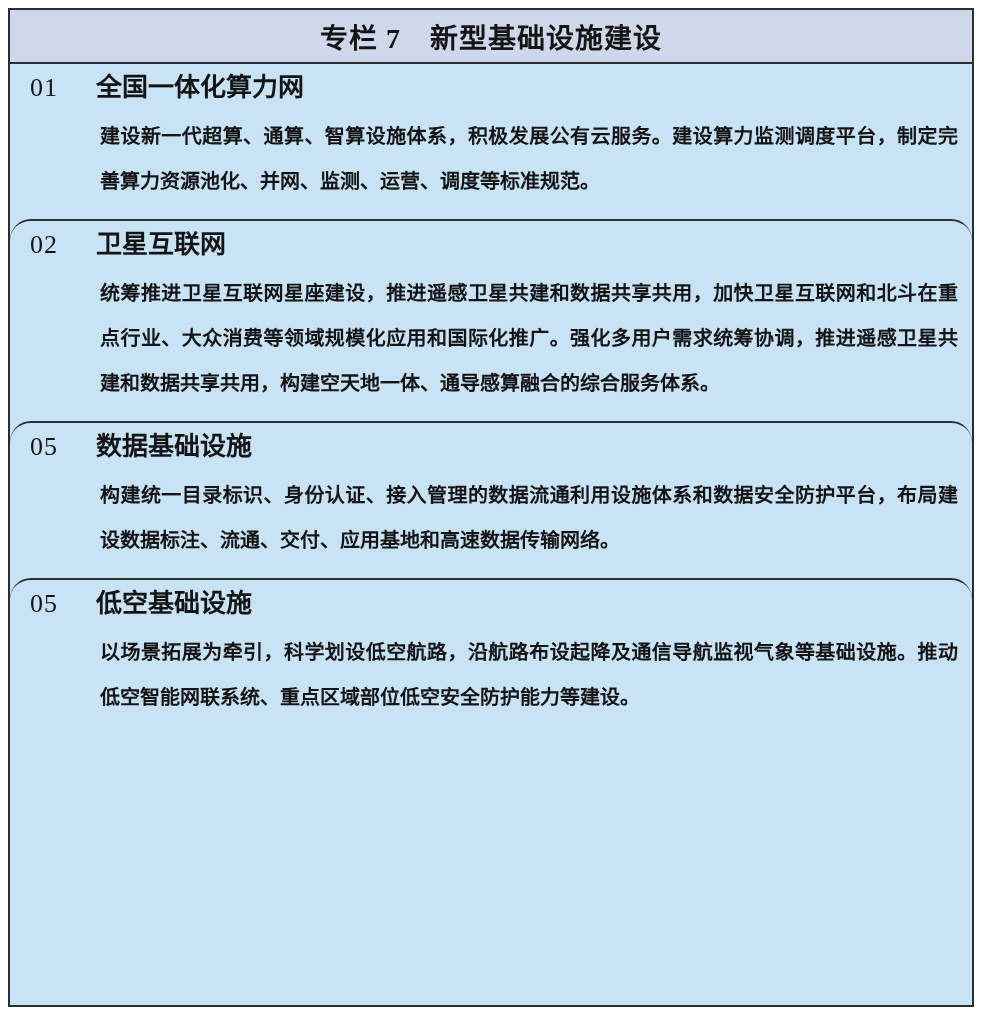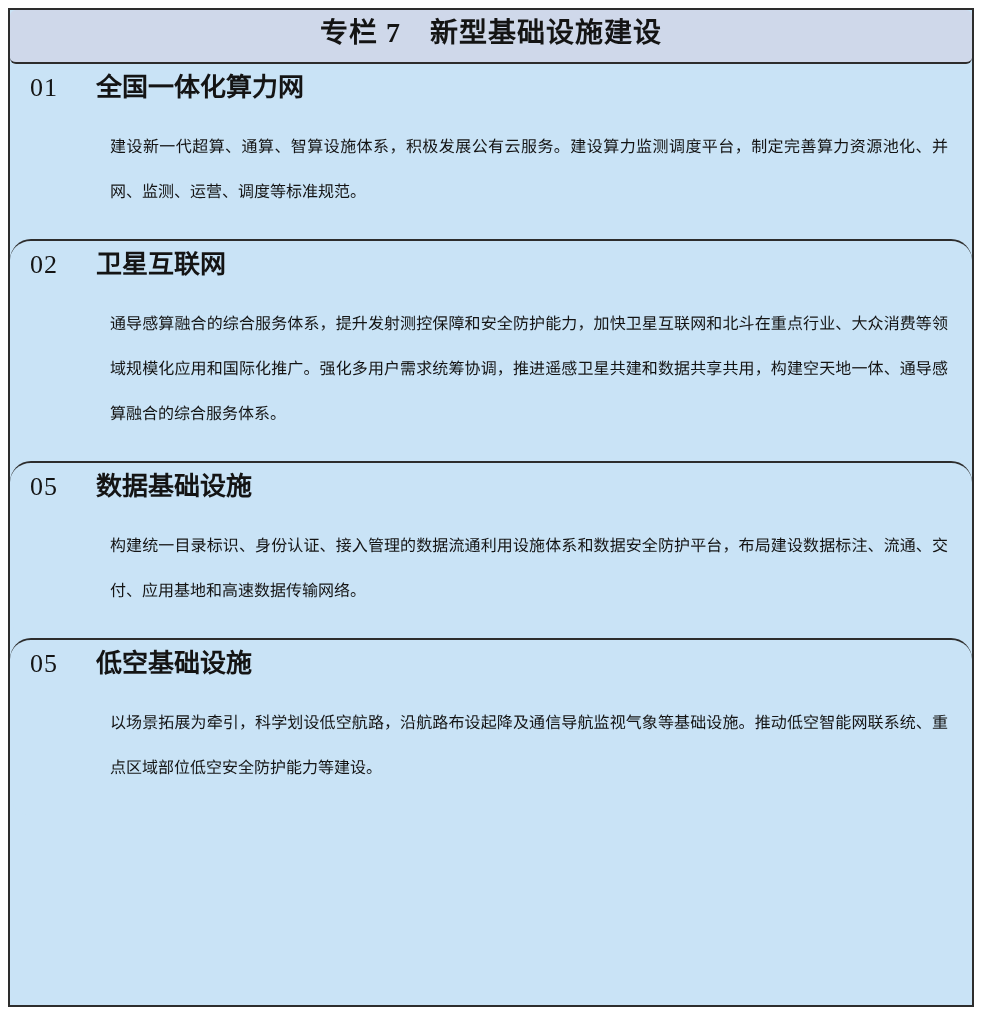--- a/index.html
+++ b/index.html
@@ -21,21 +21,21 @@
     left:8px;top:8px;
     width:966px;height:999px;
     border:2px solid var(--border);
     box-sizing:border-box;
     background:var(--row-bg);
   }
   .box-header{
     height:52px;
     background:var(--header-bg);
     border-bottom:2px solid var(--border);
-    display:flex;justify-content:center;border-radius:6px;
+    display:flex;align-items:center;justify-content:center;
   }
   .box-title{
     font-size:28px;
     font-weight:bold;
     letter-spacing:1px;
     white-space:pre;
   }
   .row{
     display:flex;
     background:var(--row-bg);
@@ -55,25 +55,26 @@
   .row-content{
     flex:1 1 auto;
     min-width:0;
   }
   .row-heading{
     font-size:26px;
     font-weight:bold;
     line-height:45px;
   }
   .row-body{
-    margin:14px;
-    font-size:16px;
+    margin:4px;
+    font-size:20px;
     line-height:45px;
     text-align:justify;
     text-justify:inter-ideograph;
+    font-weight:bold;
   }
 </style>
 </head>
 <body>
 
 <div class="box">
 
   <div class="box-header">
     <span class="box-title">专栏 7　新型基础设施建设</span>
   </div>
@@ -83,21 +84,21 @@
     <div class="row-content">
       <div class="row-heading">全国一体化算力网</div>
       <p class="row-body">建设新一代超算、通算、智算设施体系，积极发展公有云服务。建设算力监测调度平台，制定完善算力资源池化、并网、监测、运营、调度等标准规范。</p>
     </div>
   </div>
 
   <div class="row">
     <div class="row-num">02</div>
     <div class="row-content">
       <div class="row-heading">卫星互联网</div>
-      <p class="row-body">通导感算融合的综合服务体系，提升发射测控保障和安全防护能力，加快卫星互联网和北斗在重点行业、大众消费等领域规模化应用和国际化推广。强化多用户需求统筹协调，推进遥感卫星共建和数据共享共用，构建空天地一体、通导感算融合的综合服务体系。</p>
+      <p class="row-body">统筹推进卫星互联网星座建设，推进遥感卫星共建和数据共享共用，加快卫星互联网和北斗在重点行业、大众消费等领域规模化应用和国际化推广。强化多用户需求统筹协调，推进遥感卫星共建和数据共享共用，构建空天地一体、通导感算融合的综合服务体系。</p>
     </div>
   </div>
 
 
   <div class="row">
     <div class="row-num">05</div>
     <div class="row-content">
       <div class="row-heading">数据基础设施</div>
       <p class="row-body">构建统一目录标识、身份认证、接入管理的数据流通利用设施体系和数据安全防护平台，布局建设数据标注、流通、交付、应用基地和高速数据传输网络。</p>
     </div>

